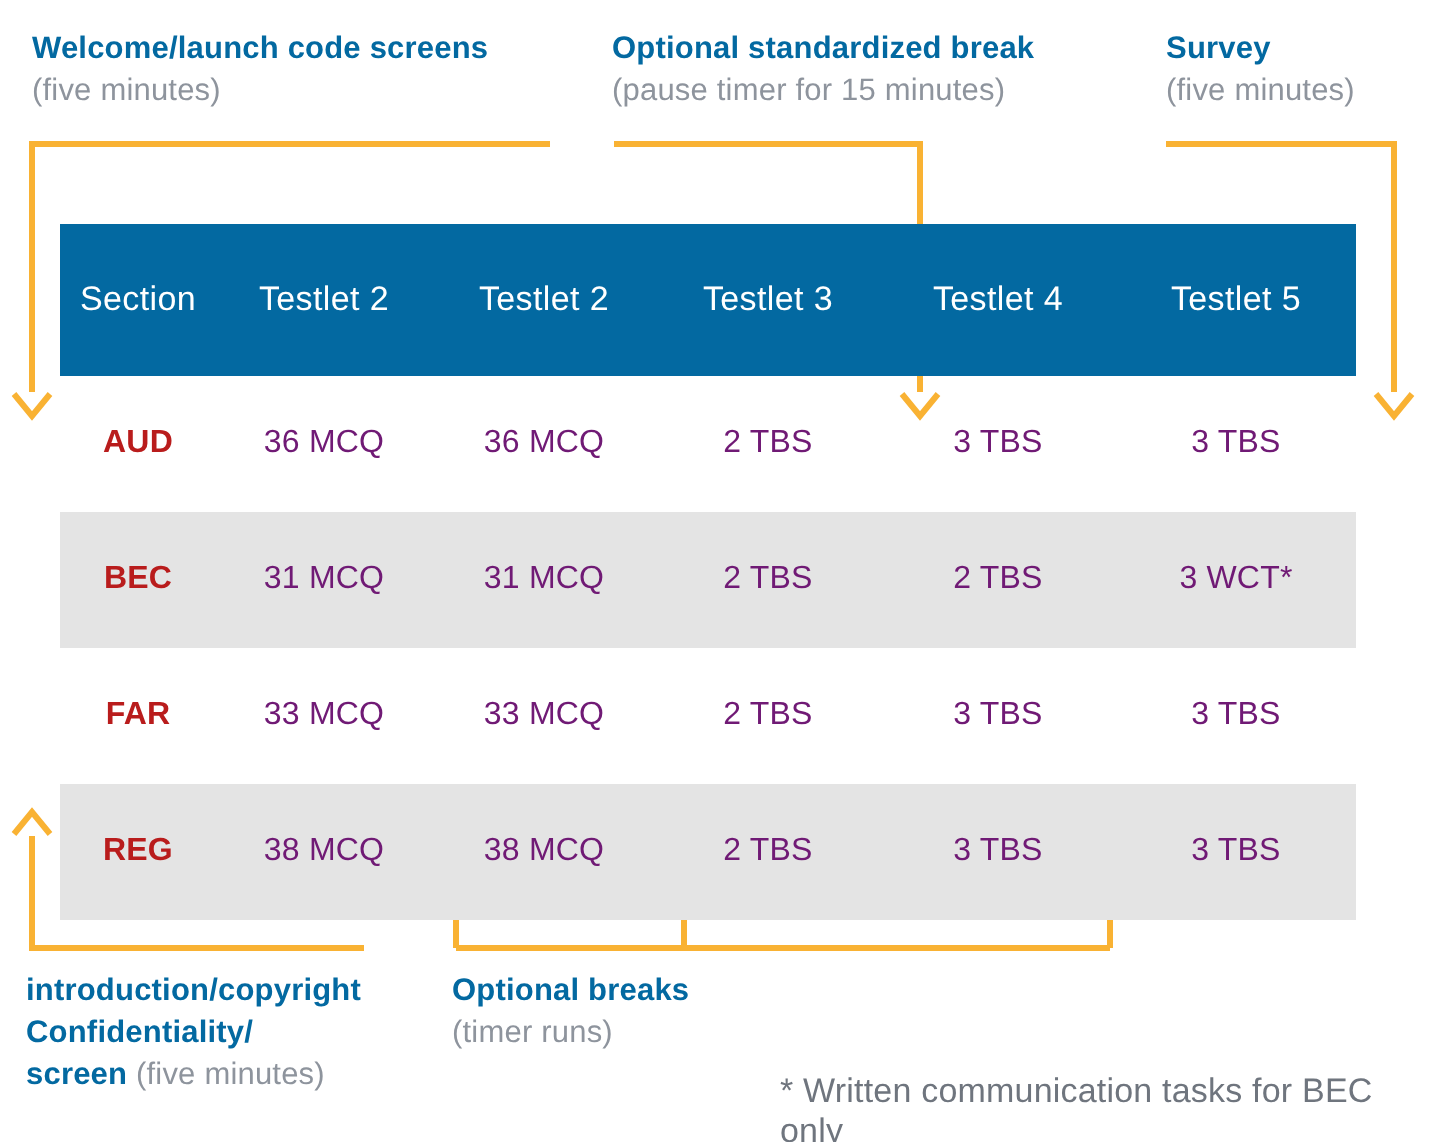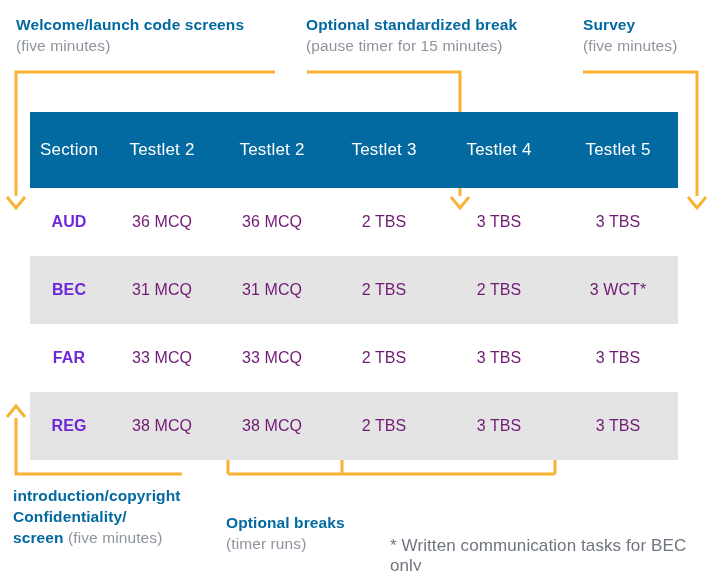--- a/index.html
+++ b/index.html
@@ -73,21 +73,21 @@
     height: 68px;
     font-size: 16px;
     color: #701a75;
     letter-spacing: 0.1px;
   }
   #schedule-table tbody tr.shaded td {
     background: #e4e4e4;
   }
   #schedule-table tbody td.section-cell {
     font-weight: bold;
-    color: #6d28d9;
+    color: #b91c1c;
   }
   
   .col-section { width: 78px; }
   .col-t1      { width: 108px; }
   .col-t2      { width: 112px; }
   .col-t3      { width: 112px; }
   .col-t4      { width: 118px; }
   .col-t5      { width: 120px; }
 
   
@@ -203,20 +203,20 @@
       </tr>
     </tbody>
   </table>
 
   <div class="callout" style="left:13px; top:485px; width:210px;">
     <div class="strong">introduction/copyright</div>
     <div class="strong">Confidentiality/</div>
     <div><span class="strong">screen</span><span class="muted"> (five minutes)</span></div>
   </div>
 
-  <div class="callout" style="left:226px; top:485px; width:200px;margin-top:27px;">
+  <div class="callout" style="left:226px; top:485px; width:200px;">
     <div class="strong">Optional breaks</div>
     <div class="muted">(timer runs)</div>
   </div>
 
   <div id="footnote">* Written communication tasks for BEC only</div>
 
 </div>
 
 </body></html>

